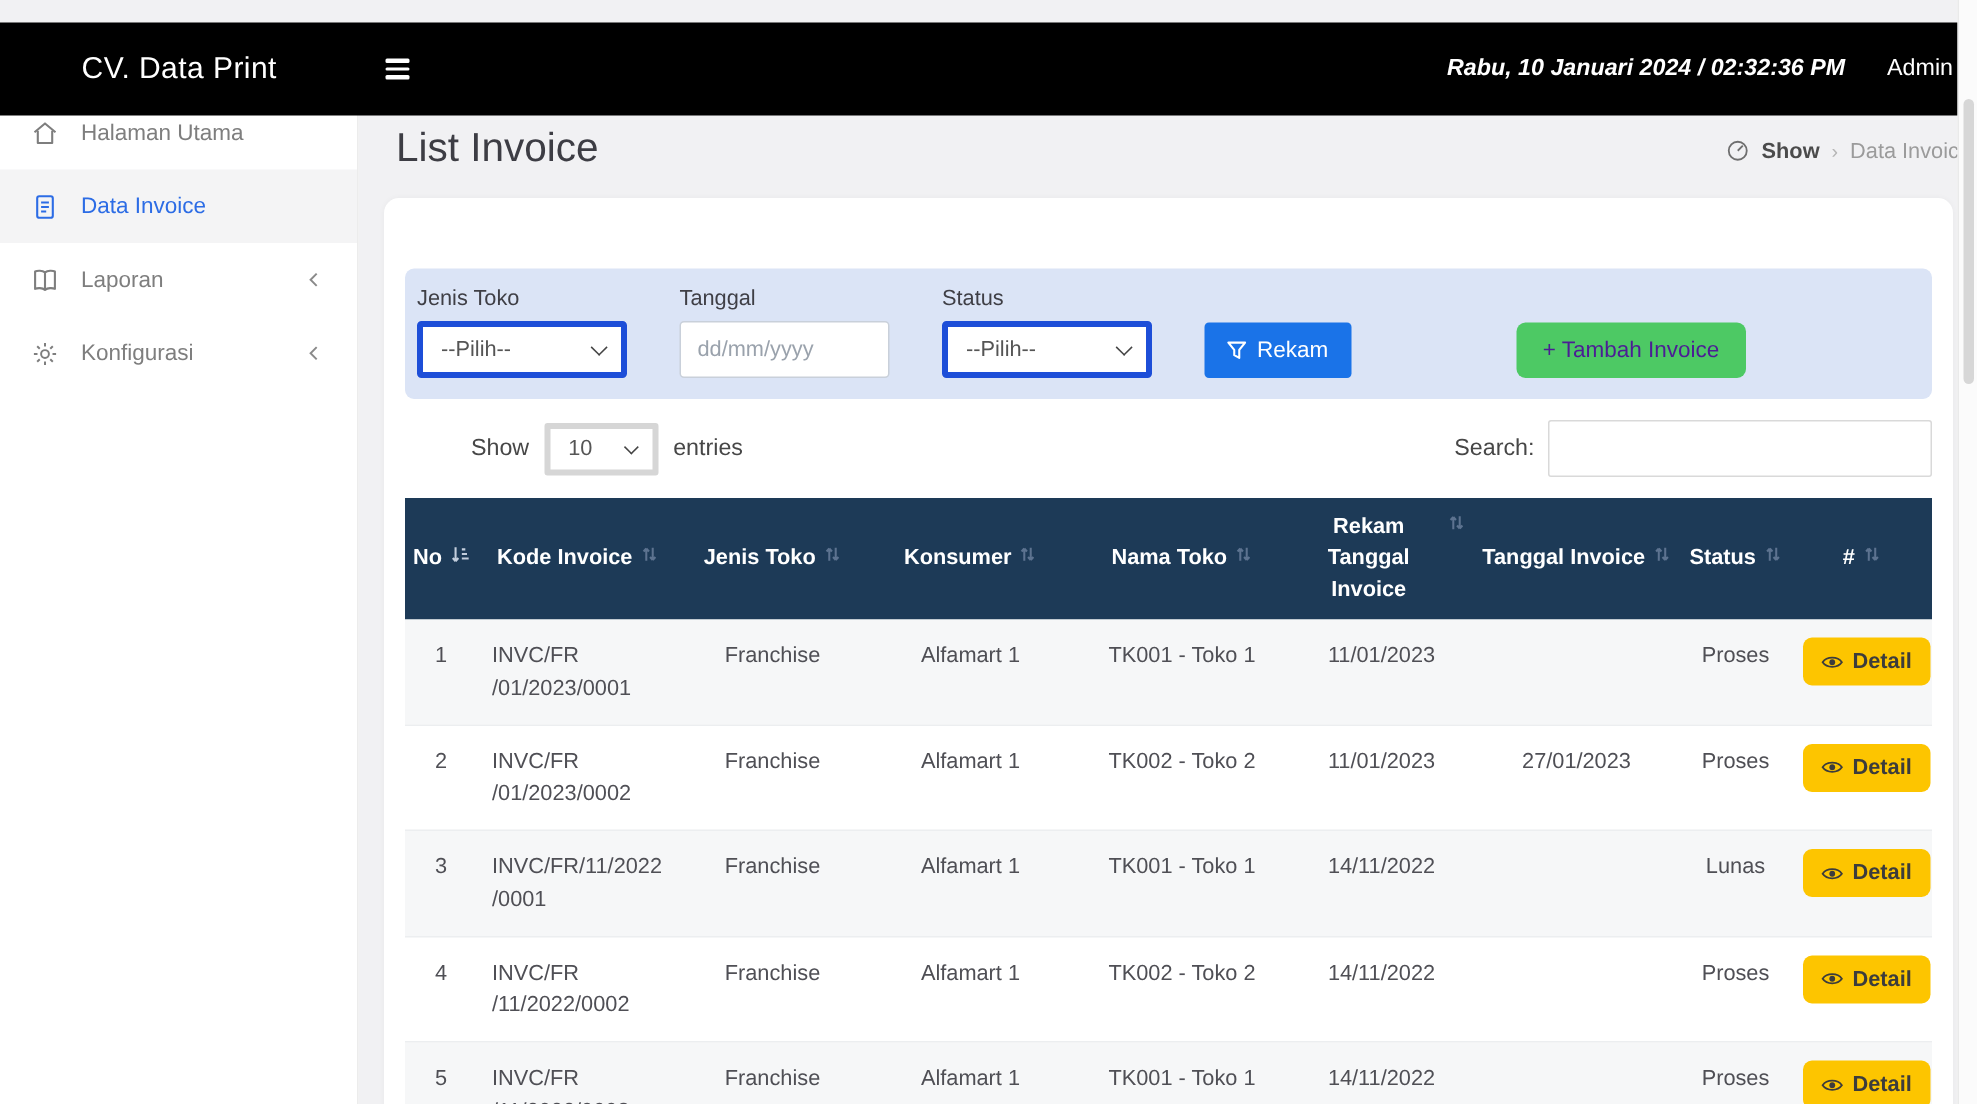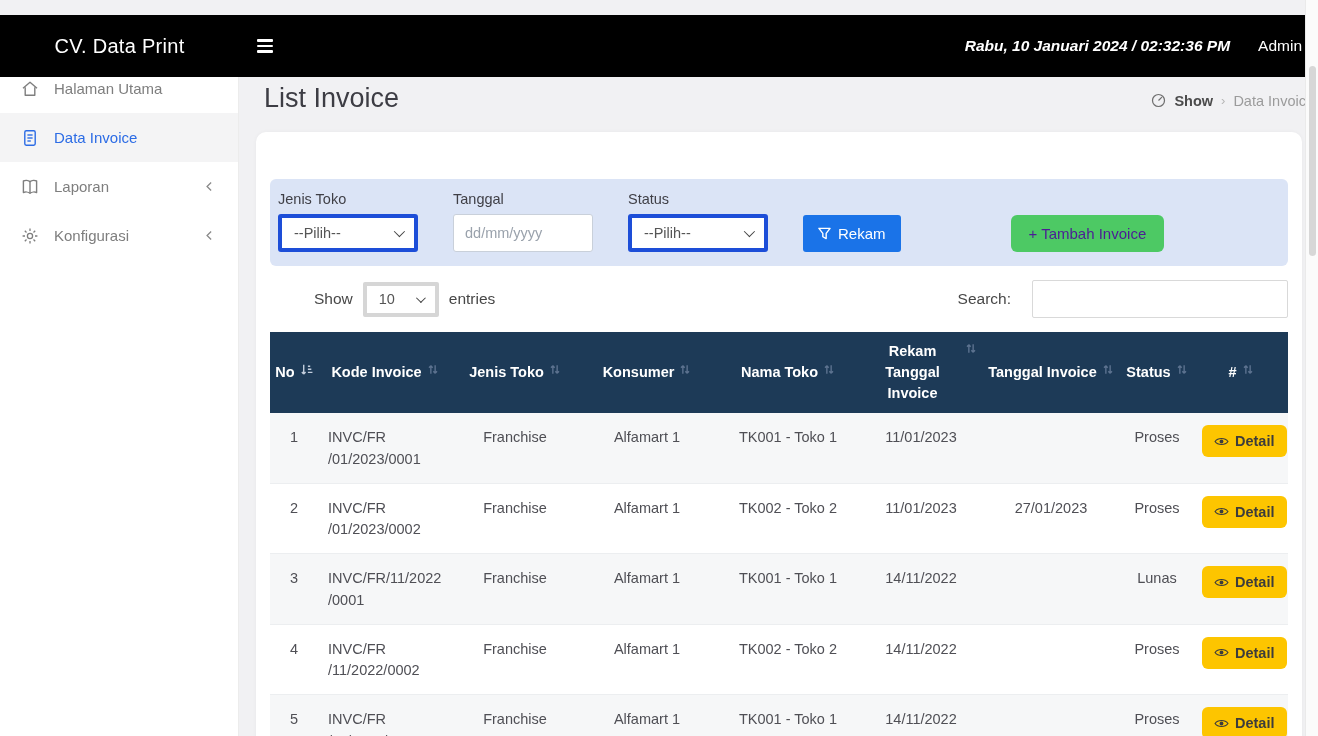--- a/index.html
+++ b/index.html
@@ -66,21 +66,21 @@
     border:none; border-radius:3px; font-size:15px; font-family:inherit; cursor:pointer;
     display:flex; align-items:center; gap:7px; margin-right:110px; }
   .btn-add{ height:37px; padding:0 18px; background:var(--green); color:#4c1d95;
     border:none; border-radius:6px; font-size:15px; font-family:inherit; cursor:pointer; }
 
   
   .controls{ display:flex; justify-content:space-between; margin-top:14px;margin-left:44px; }
   .show{ display:flex; align-items:center; gap:10px; font-size:15.5px; color:#474747; }
   .selectbox.small{ width:76px; height:35px; padding:0 12px; border-color:#d6d6d6; border-radius:2px; }
   .selectbox.small .chev{ width:7px; height:7px; }
-  .search{ display:flex; align-items:center; gap:21px; font-size:15.5px; color:#474747; }
+  .search{ display:flex; align-items:center; gap:9px; font-size:15.5px; color:#474747; }
   .search input{ width:256px; height:38px; border:1px solid #d9d9d9; border-radius:2px;
     padding:0 10px; font-size:15px; font-family:inherit; color:#444; }
 
   
   table{ width:100%; border-collapse:collapse; table-layout:fixed; margin-top:14px; }
   thead th{ background:var(--navy); color:#fff; font-size:14.5px; font-weight:700;
     padding:9px 5px; vertical-align:middle; text-align:center; line-height:1.45; cursor:pointer; }
   th .h-wrap{ display:inline-flex; align-items:flex-start; gap:5px; justify-content:center; }
   th .sort-icon{ display:inline-flex; margin-top:1px; }
   tbody td{ font-size:14.5px; color:#4f4f55; padding:14px 8px 12px; vertical-align:top;

